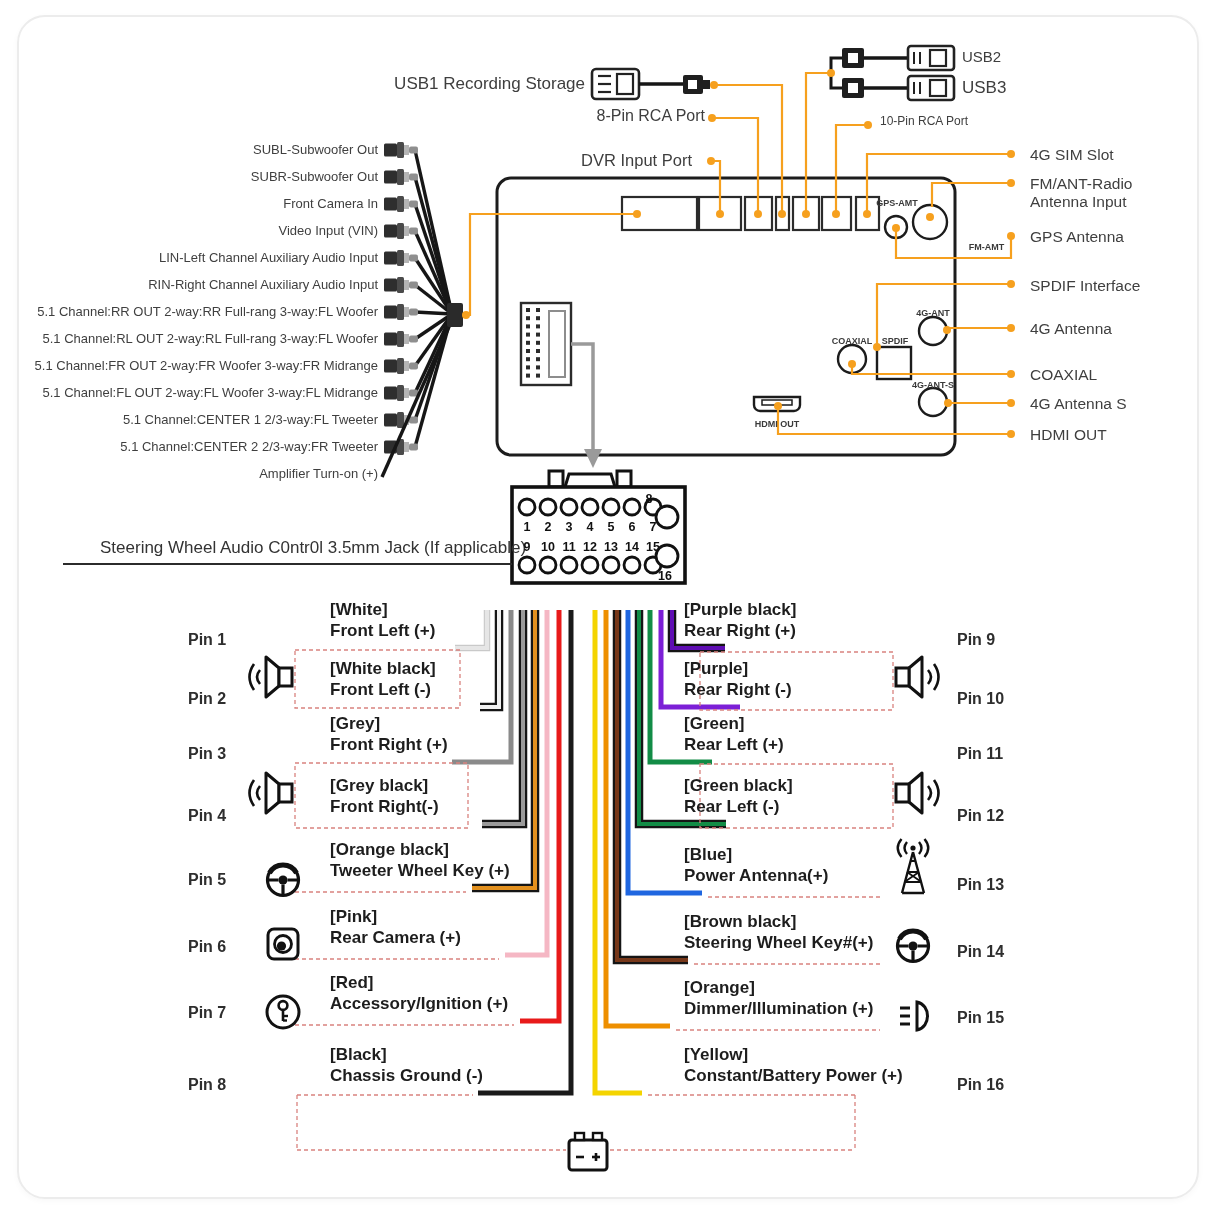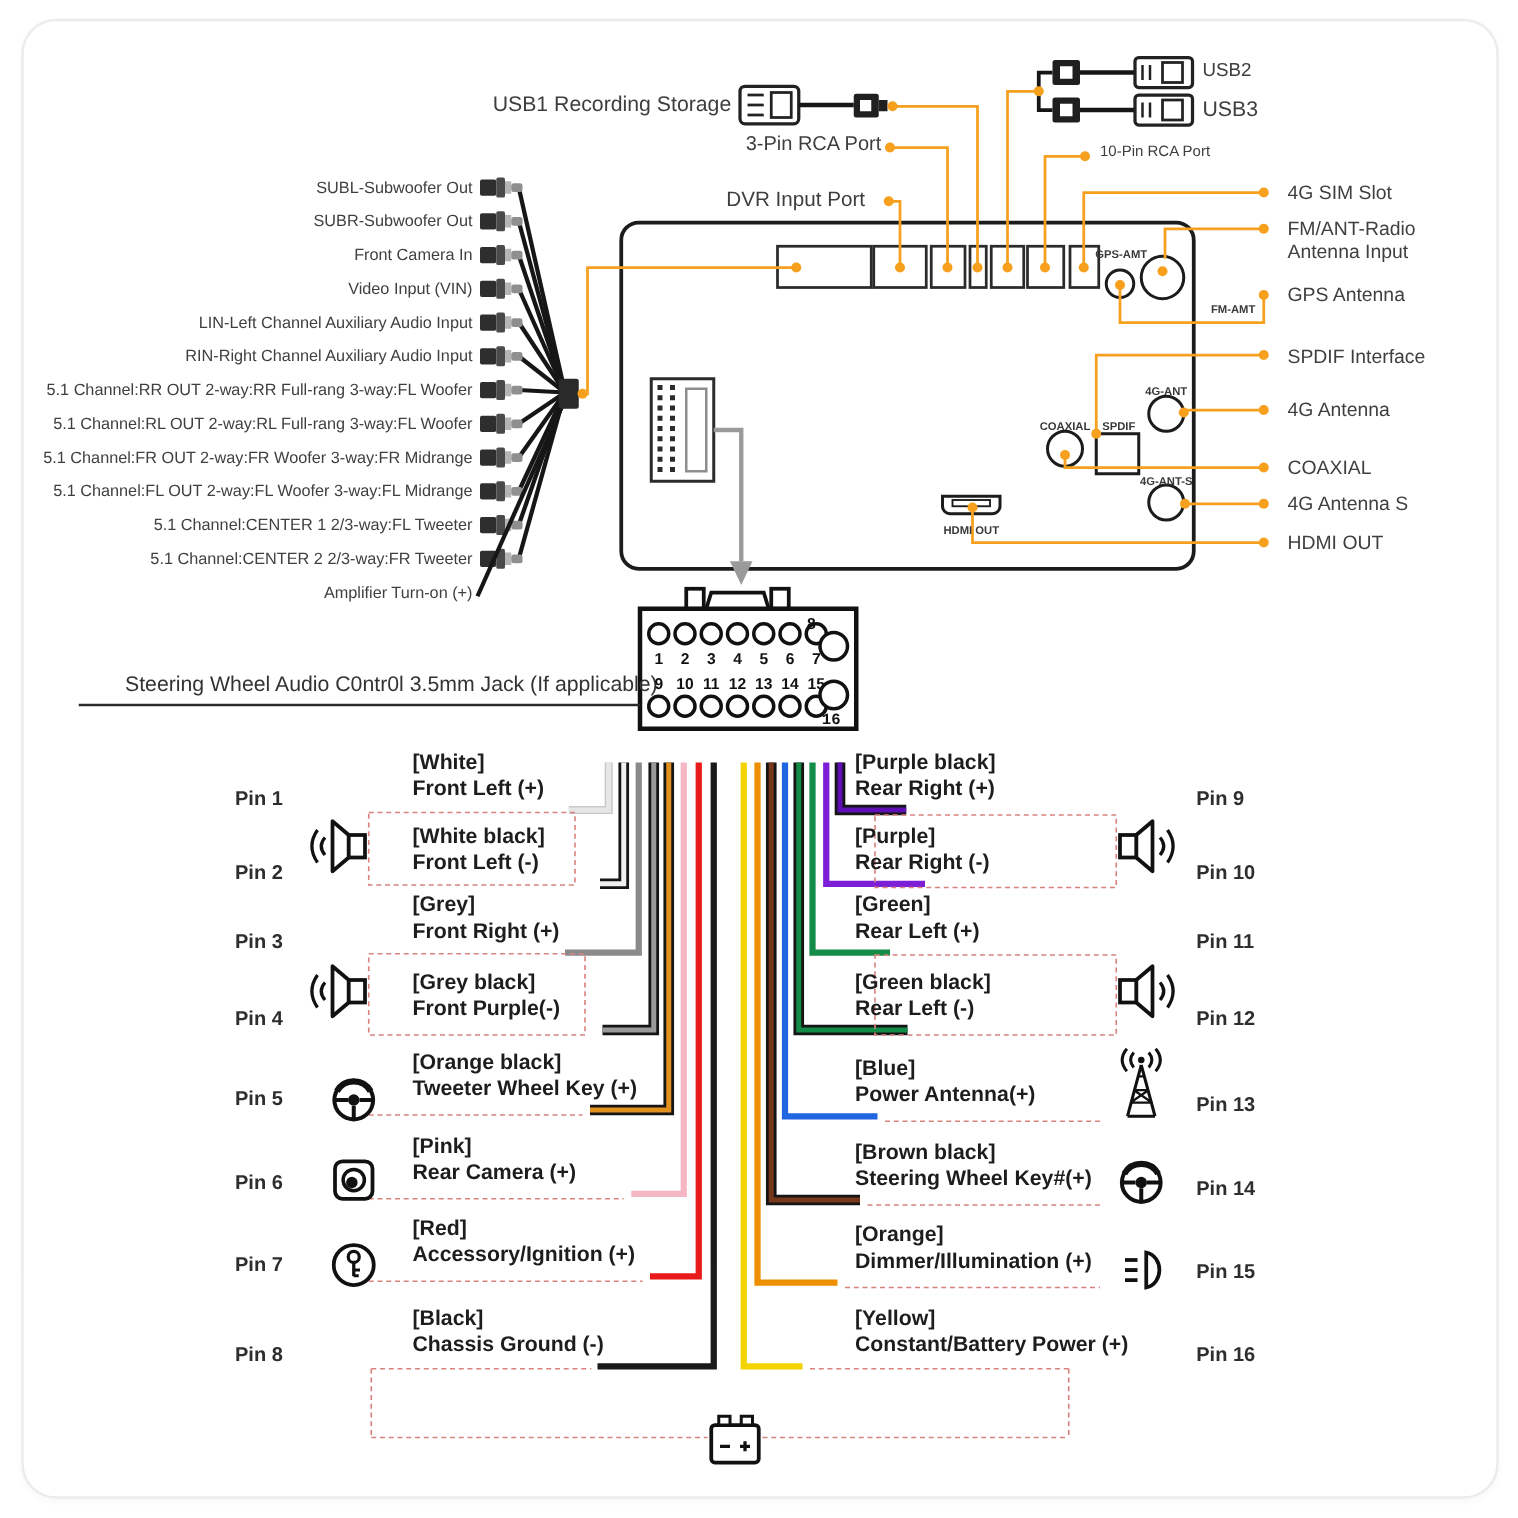--- a/index.html
+++ b/index.html
@@ -372,21 +372,21 @@
  <rect x="5" y="-20" width="9" height="7" stroke-width="2.4"></rect>
  <line x1="-12" y1="4" x2="-4" y2="4" stroke-width="2.6"></line>
  <line x1="4" y1="4" x2="12" y2="4" stroke-width="2.6"></line>
  <line x1="8" y1="0" x2="8" y2="8" stroke-width="2.6"></line>
       </g>
     </svg></div>
 
 <div class="lbl t-usb1">USB1 Recording Storage</div>
 <div class="lbl t-usb2">USB2</div>
 <div class="lbl t-usb3">USB3</div>
-<div class="lbl t-rca8">3-Pin RCA Port</div>
+<div class="lbl t-rca8">8-Pin RCA Port</div>
 <div class="lbl t-rca10">10-Pin RCA Port</div>
 <div class="lbl t-dvr">DVR Input Port</div>
 <div class="lbl t-title">Steering Wheel Audio C0ntr0l 3.5mm Jack (If applicable)</div>
 
 <div class="unit-lbl u-gps">GPS-AMT</div>
 <div class="unit-lbl u-fm">FM-AMT</div>
 <div class="unit-lbl u-4g">4G-ANT</div>
 <div class="unit-lbl u-coax">COAXIAL</div>
 <div class="unit-lbl u-spdif">SPDIF</div>
 <div class="unit-lbl u-4gs">4G-ANT-S</div>
@@ -422,21 +422,21 @@
     <div class="pin-wire" style="left: 330px; top: 600px;">[White]</div>
     <div class="pin-func" style="left: 330px; top: 621px;">Front Left (+)</div>
     <div class="pin-id" style="left: 188px; top: 631px;">Pin 1</div>
     <div class="pin-wire" style="left: 330px; top: 659px;">[White black]</div>
     <div class="pin-func" style="left: 330px; top: 680px;">Front Left (-)</div>
     <div class="pin-id" style="left: 188px; top: 690px;">Pin 2</div>
     <div class="pin-wire" style="left: 330px; top: 714px;">[Grey]</div>
     <div class="pin-func" style="left: 330px; top: 735px;">Front Right (+)</div>
     <div class="pin-id" style="left: 188px; top: 745px;">Pin 3</div>
     <div class="pin-wire" style="left: 330px; top: 776px;">[Grey black]</div>
-    <div class="pin-func" style="left: 330px; top: 797px;">Front Purple(-)</div>
+    <div class="pin-func" style="left: 330px; top: 797px;">Front Right(-)</div>
     <div class="pin-id" style="left: 188px; top: 807px;">Pin 4</div>
     <div class="pin-wire" style="left: 330px; top: 840px;">[Orange black]</div>
     <div class="pin-func" style="left: 330px; top: 861px;">Tweeter Wheel Key (+)</div>
     <div class="pin-id" style="left: 188px; top: 871px;">Pin 5</div>
     <div class="pin-wire" style="left: 330px; top: 907px;">[Pink]</div>
     <div class="pin-func" style="left: 330px; top: 928px;">Rear Camera (+)</div>
     <div class="pin-id" style="left: 188px; top: 938px;">Pin 6</div>
     <div class="pin-wire" style="left: 330px; top: 973px;">[Red]</div>
     <div class="pin-func" style="left: 330px; top: 994px;">Accessory/Ignition (+)</div>
     <div class="pin-id" style="left: 188px; top: 1004px;">Pin 7</div>
@@ -477,14 +477,14 @@
     <div class="conn-num" style="left: 632px; top: 520px;">6</div>
     <div class="conn-num" style="left: 653px; top: 520px;">7</div>
     <div class="conn-num" style="left: 649px; top: 492px;">8</div>
     <div class="conn-num" style="left: 527px; top: 540px;">9</div>
     <div class="conn-num" style="left: 548px; top: 540px;">10</div>
     <div class="conn-num" style="left: 569px; top: 540px;">11</div>
     <div class="conn-num" style="left: 590px; top: 540px;">12</div>
     <div class="conn-num" style="left: 611px; top: 540px;">13</div>
     <div class="conn-num" style="left: 632px; top: 540px;">14</div>
     <div class="conn-num" style="left: 653px; top: 540px;">15</div>
-    <div class="conn-num" style="left: 665px; top: 569px; font-family: Liberation Mono, monospace;">16</div>
+    <div class="conn-num" style="left: 665px; top: 569px;">16</div>
   </div>
 
 </body></html>

